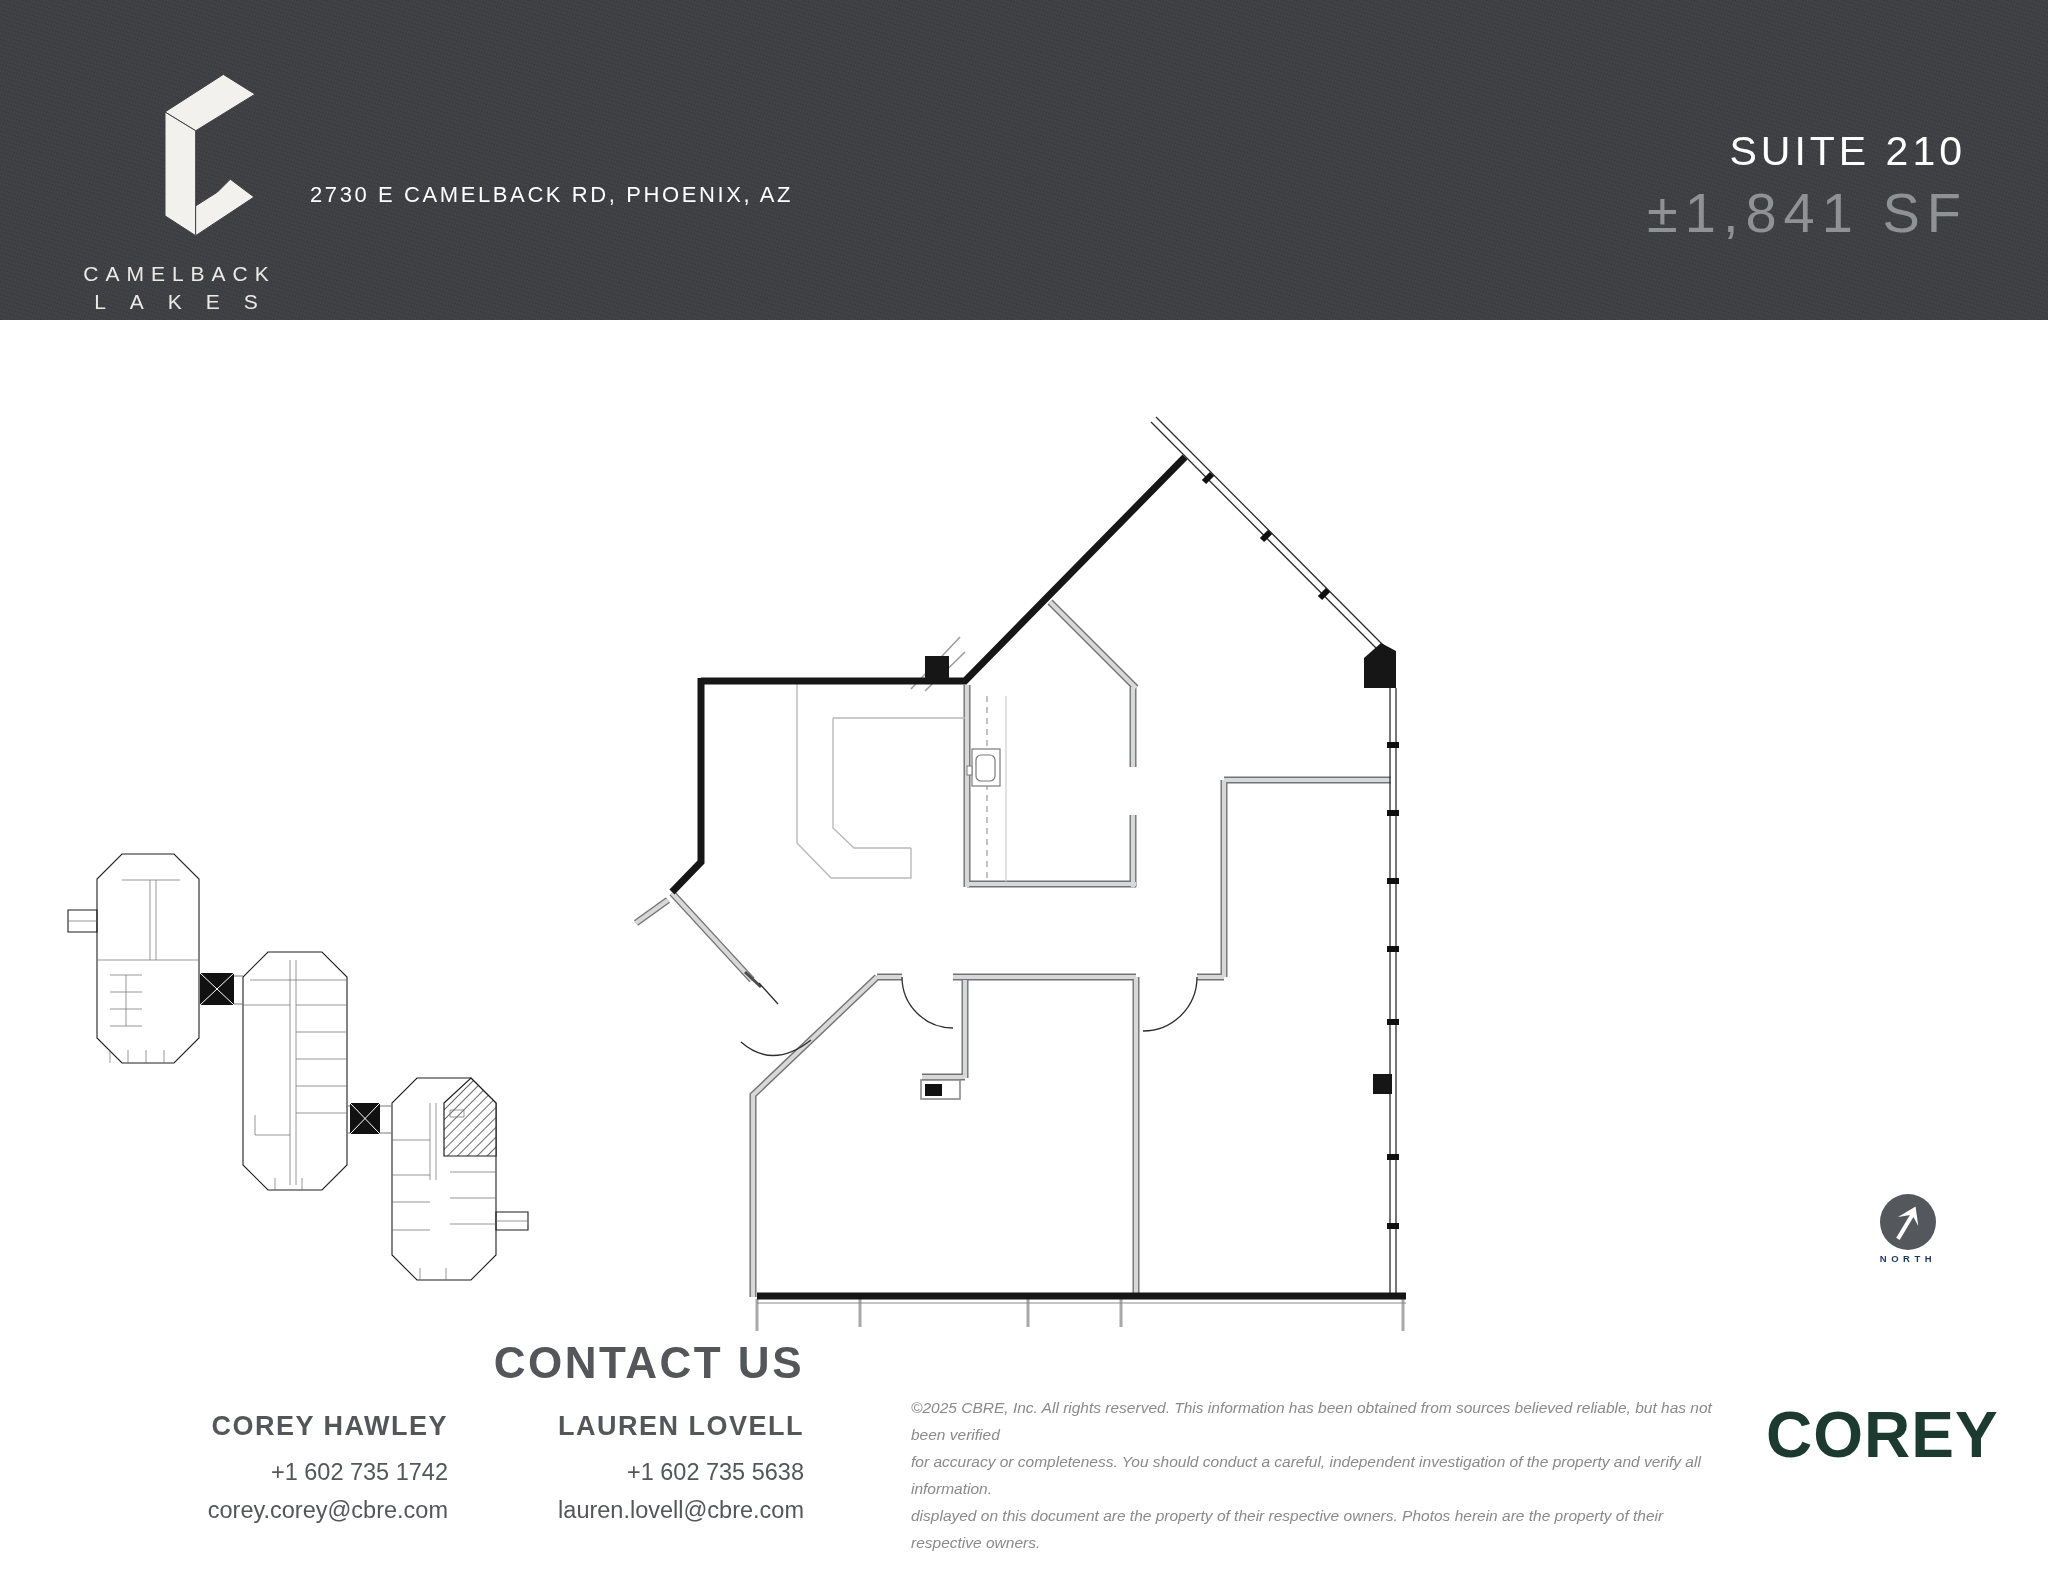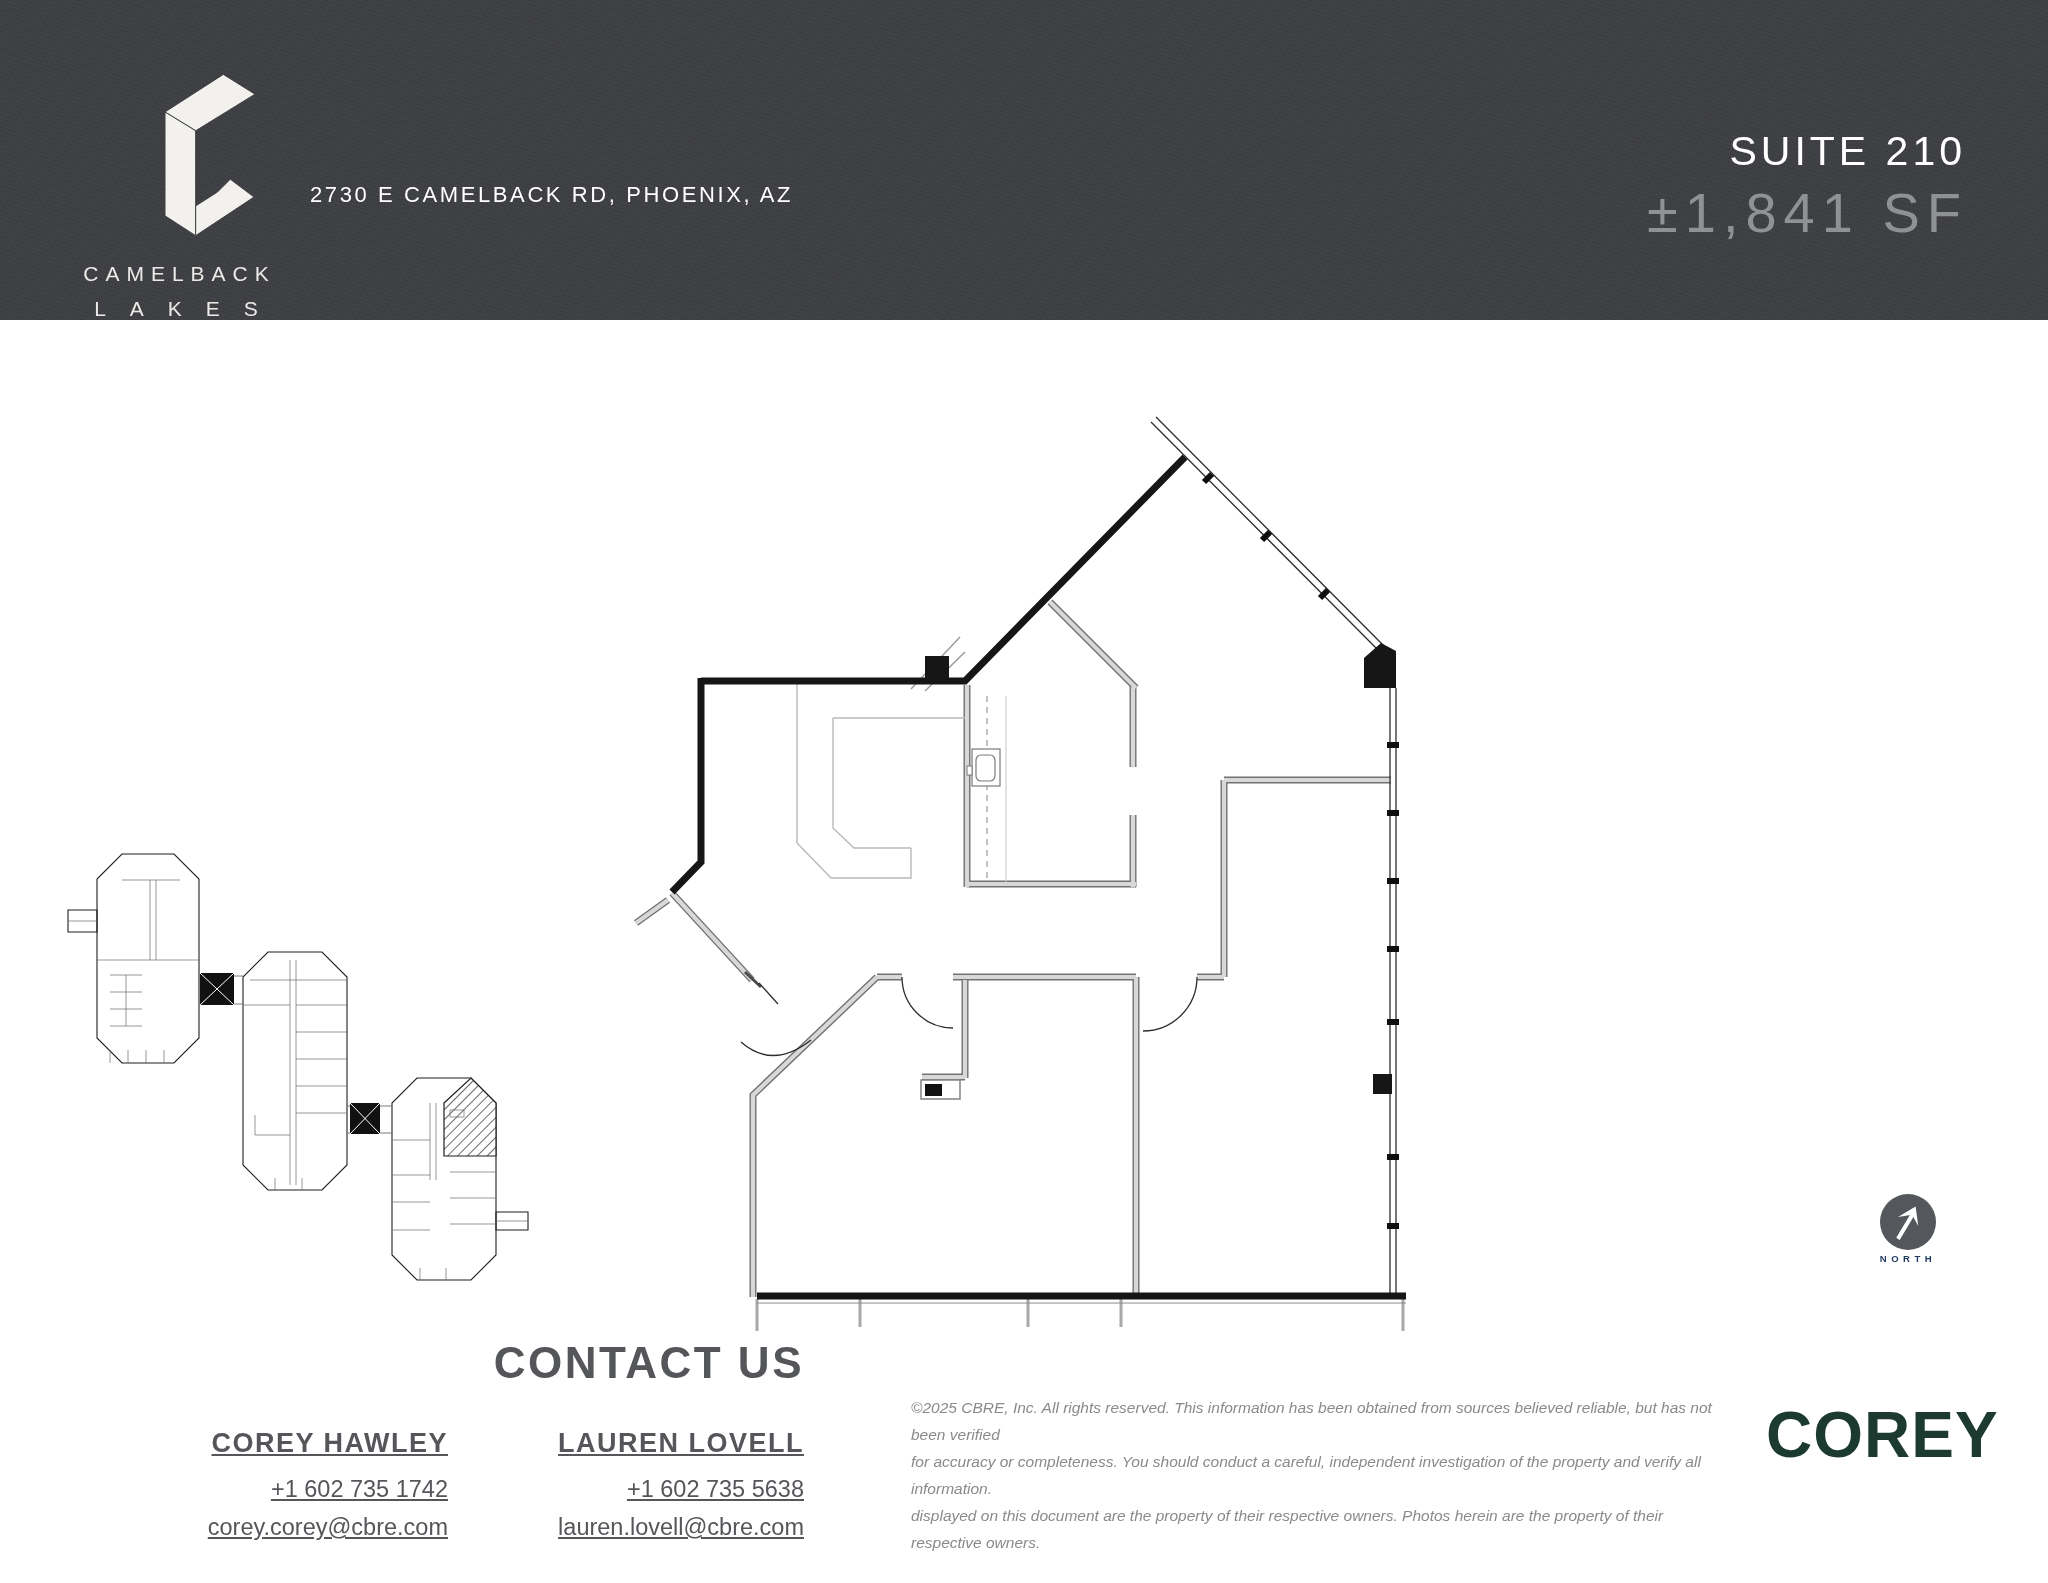--- a/index.html
+++ b/index.html
@@ -11,21 +11,21 @@
   .header{
     position:absolute;left:0;top:0;width:2048px;height:320px;
     background-color:#3f4044;
     background-image:
       repeating-linear-gradient(105deg, rgba(255,255,255,.018) 0 1px, rgba(0,0,0,0) 1px 3px),
       repeating-linear-gradient(17deg, rgba(0,0,0,.07) 0 1px, rgba(255,255,255,0) 1px 4px);
   }
   .logo-mark{position:absolute;left:165px;top:74px;}
   .logo-text{position:absolute;left:66px;top:262px;width:220px;text-align:center;color:#eceae7;}
   .logo-line1{font-size:21px;letter-spacing:7px;padding-left:7px;white-space:nowrap;}
-  .logo-line2{font-size:21px;letter-spacing:24px;padding-left:24px;margin-top:11px;white-space:nowrap;}
+  .logo-line2{font-size:21px;letter-spacing:24px;padding-left:24px;margin-top:4px;white-space:nowrap;}
   .address{
     position:absolute;left:310px;top:182px;color:#ffffff;font-size:22px;font-weight:normal;
     letter-spacing:2.6px;white-space:nowrap;
   }
   .suite{
     position:absolute;right:82px;top:128px;color:#ffffff;font-size:41px;font-weight:normal;
     letter-spacing:4px;white-space:nowrap;text-align:right;
   }
   .area{
     position:absolute;right:80px;top:180px;color:#8f9295;font-size:56px;font-weight:normal;
@@ -36,21 +36,21 @@
   .key-plan{position:absolute;left:50px;top:840px;}
   
   .north{position:absolute;left:1877px;top:1191px;}
   .north-label{
     position:absolute;left:1853px;top:1253px;width:110px;text-align:center;
     font-size:9.5px;font-weight:bold;letter-spacing:4.5px;color:#1e3a5f;
   }
   
   .contact{position:absolute;left:92px;top:1338px;color:#54565a;text-align:right;}
   .contact-title{font-size:44px;font-weight:bold;letter-spacing:2.5px;white-space:nowrap;}
-  .contact-cols{display:flex;margin-top:40px;text-decoration:underline;}
+  .contact-cols{display:flex;margin-top:23px;}
   .contact-col{width:356px;}
   .contact-name{font-size:27px;font-weight:bold;letter-spacing:1.5px;white-space:nowrap;}
   .contact-phone{font-size:23.5px;margin-top:17px;white-space:nowrap;}
   .contact-email{font-size:23.5px;margin-top:11px;white-space:nowrap;color:#54565a;text-decoration:none;display:block;}
   
   .disclaimer{
     position:absolute;left:911px;top:1394px;width:820px;color:#8a8a8a;
     font-size:15.5px;font-style:italic;line-height:27px;
   }
   

